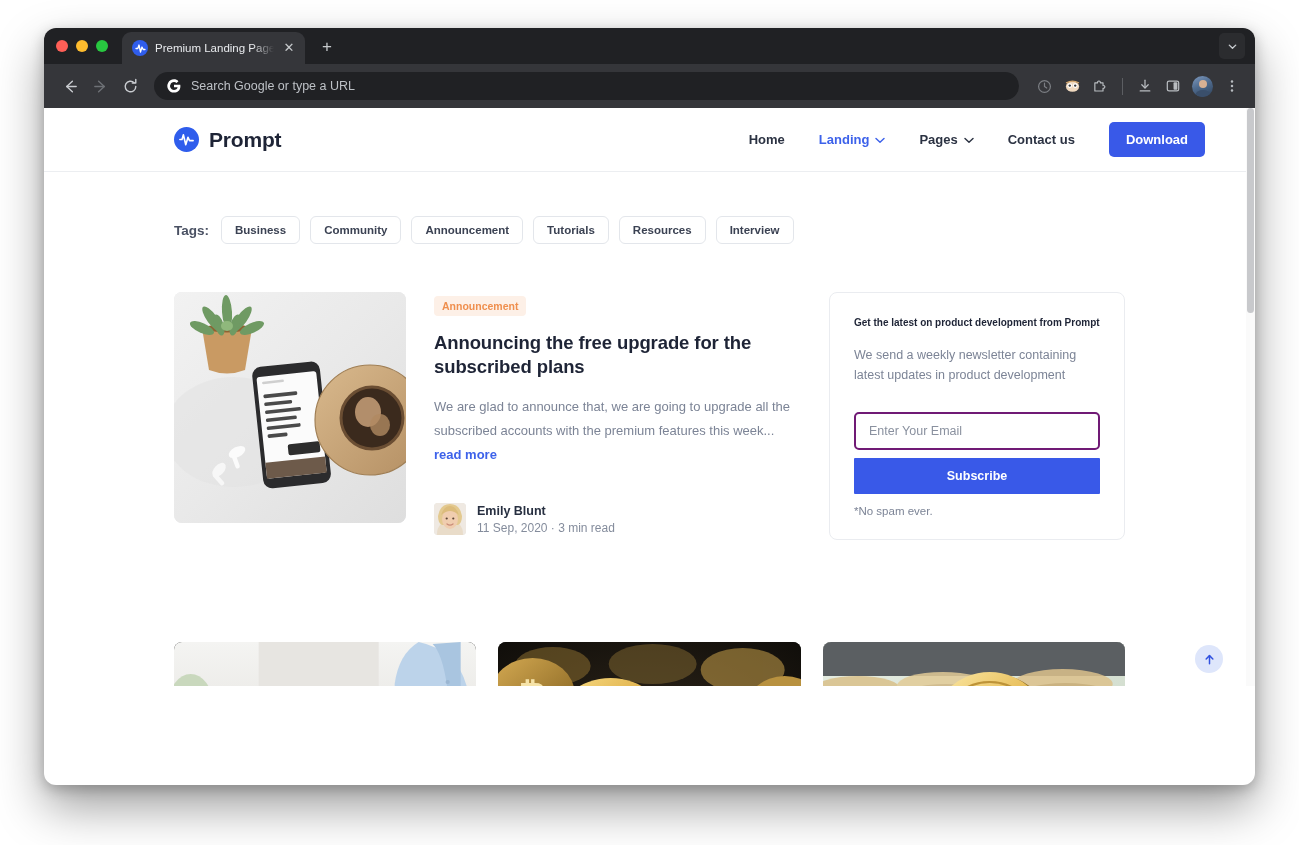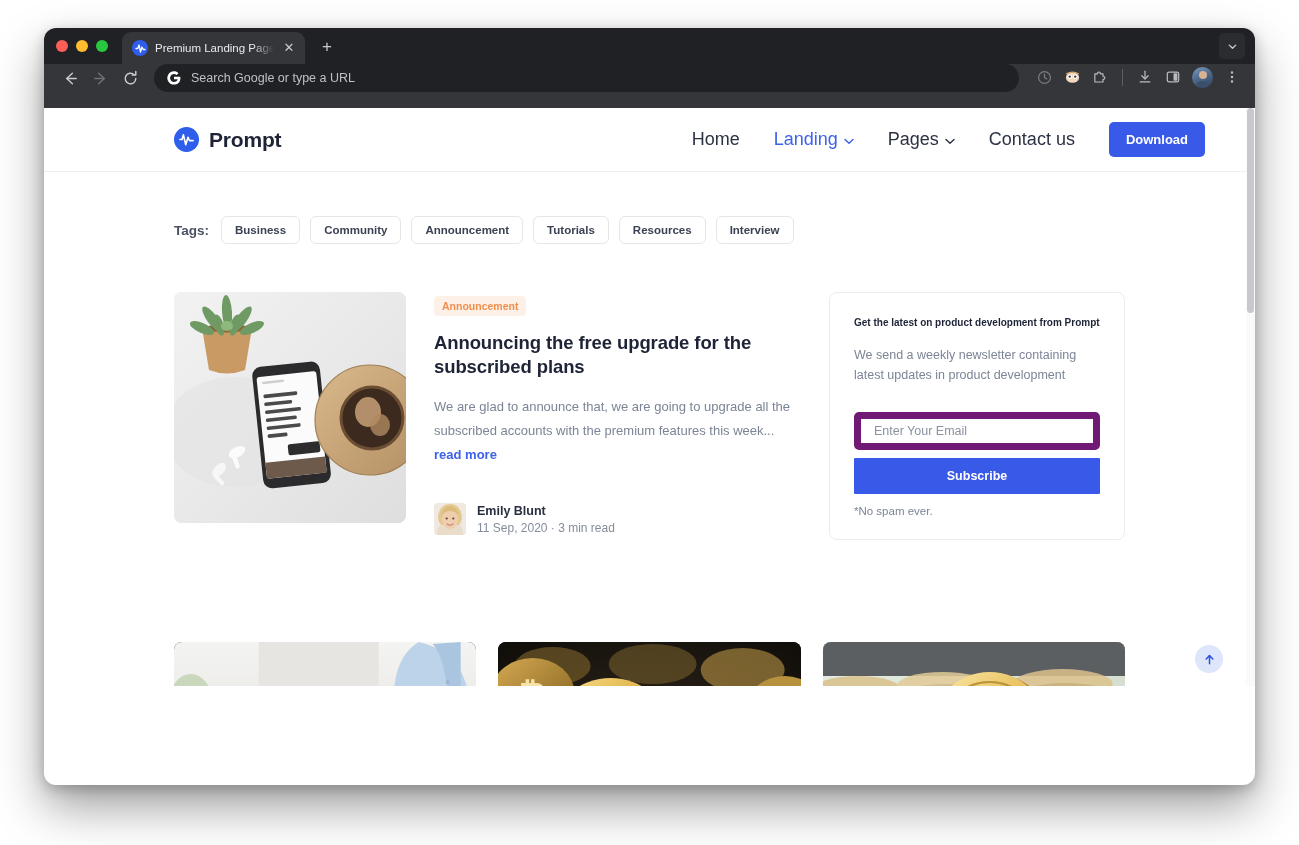--- a/index.html
+++ b/index.html
@@ -81,21 +81,21 @@
     width: 26px; height: 26px;
     border-radius: 5px;
     background: #2b2c2f;
     display: flex; align-items: center; justify-content: center;
   }
 
   
   #toolbar {
     height: 44px;
     background: #35363a;
-    display: flex; align-items: flex-start;
+    display: flex; align-items: center;
     padding: 0 10px 0 12px;
     gap: 2px;
   }
   .nav-btn {
     width: 28px; height: 28px;
     display: flex; align-items: center; justify-content: center;
     border-radius: 50%;
     color: #c9ccd0;
     flex: 0 0 auto;
   }
@@ -168,21 +168,21 @@
   }
   #brand-name {
     font-size: 21px; font-weight: bold; color: #1e2436;
     letter-spacing: -0.2px;
   }
   #site-nav {
     margin-left: auto;
     display: flex; align-items: center; gap: 34px;
   }
   .nav-link {
-    font-size: 18px; font-weight: normal; color: #2b3242;
+    font-size: 13px; font-weight: bold; color: #2b3242;
     display: flex; align-items: center; gap: 6px;
     white-space: nowrap;
   }
   .nav-link.active { color: #3d62ea; }
   .chev { display: block; }
   #download-button {
     background: #3959e8;
     color: #fff;
     font-size: 13px; font-weight: bold;
     padding: 10px 17px;
@@ -276,21 +276,21 @@
   }
   #newsletter-desc {
     font-size: 12.5px; color: #7c8496;
     line-height: 1.65;
     margin-top: 14px;
   }
   #email-input {
     width: 100%;
     margin-top: 26px;
     height: 38px;
-    border: 7px solid #701a75;
+    border: 2px solid #701a75;
     border-radius: 5px;
     padding: 0 13px;
     font-size: 12.5px;
     color: #3b4253;
     font-family: inherit;
     background: #fff;
   }
   #email-input::placeholder { color: #8a919f; }
   #subscribe-button {
     width: 100%;

